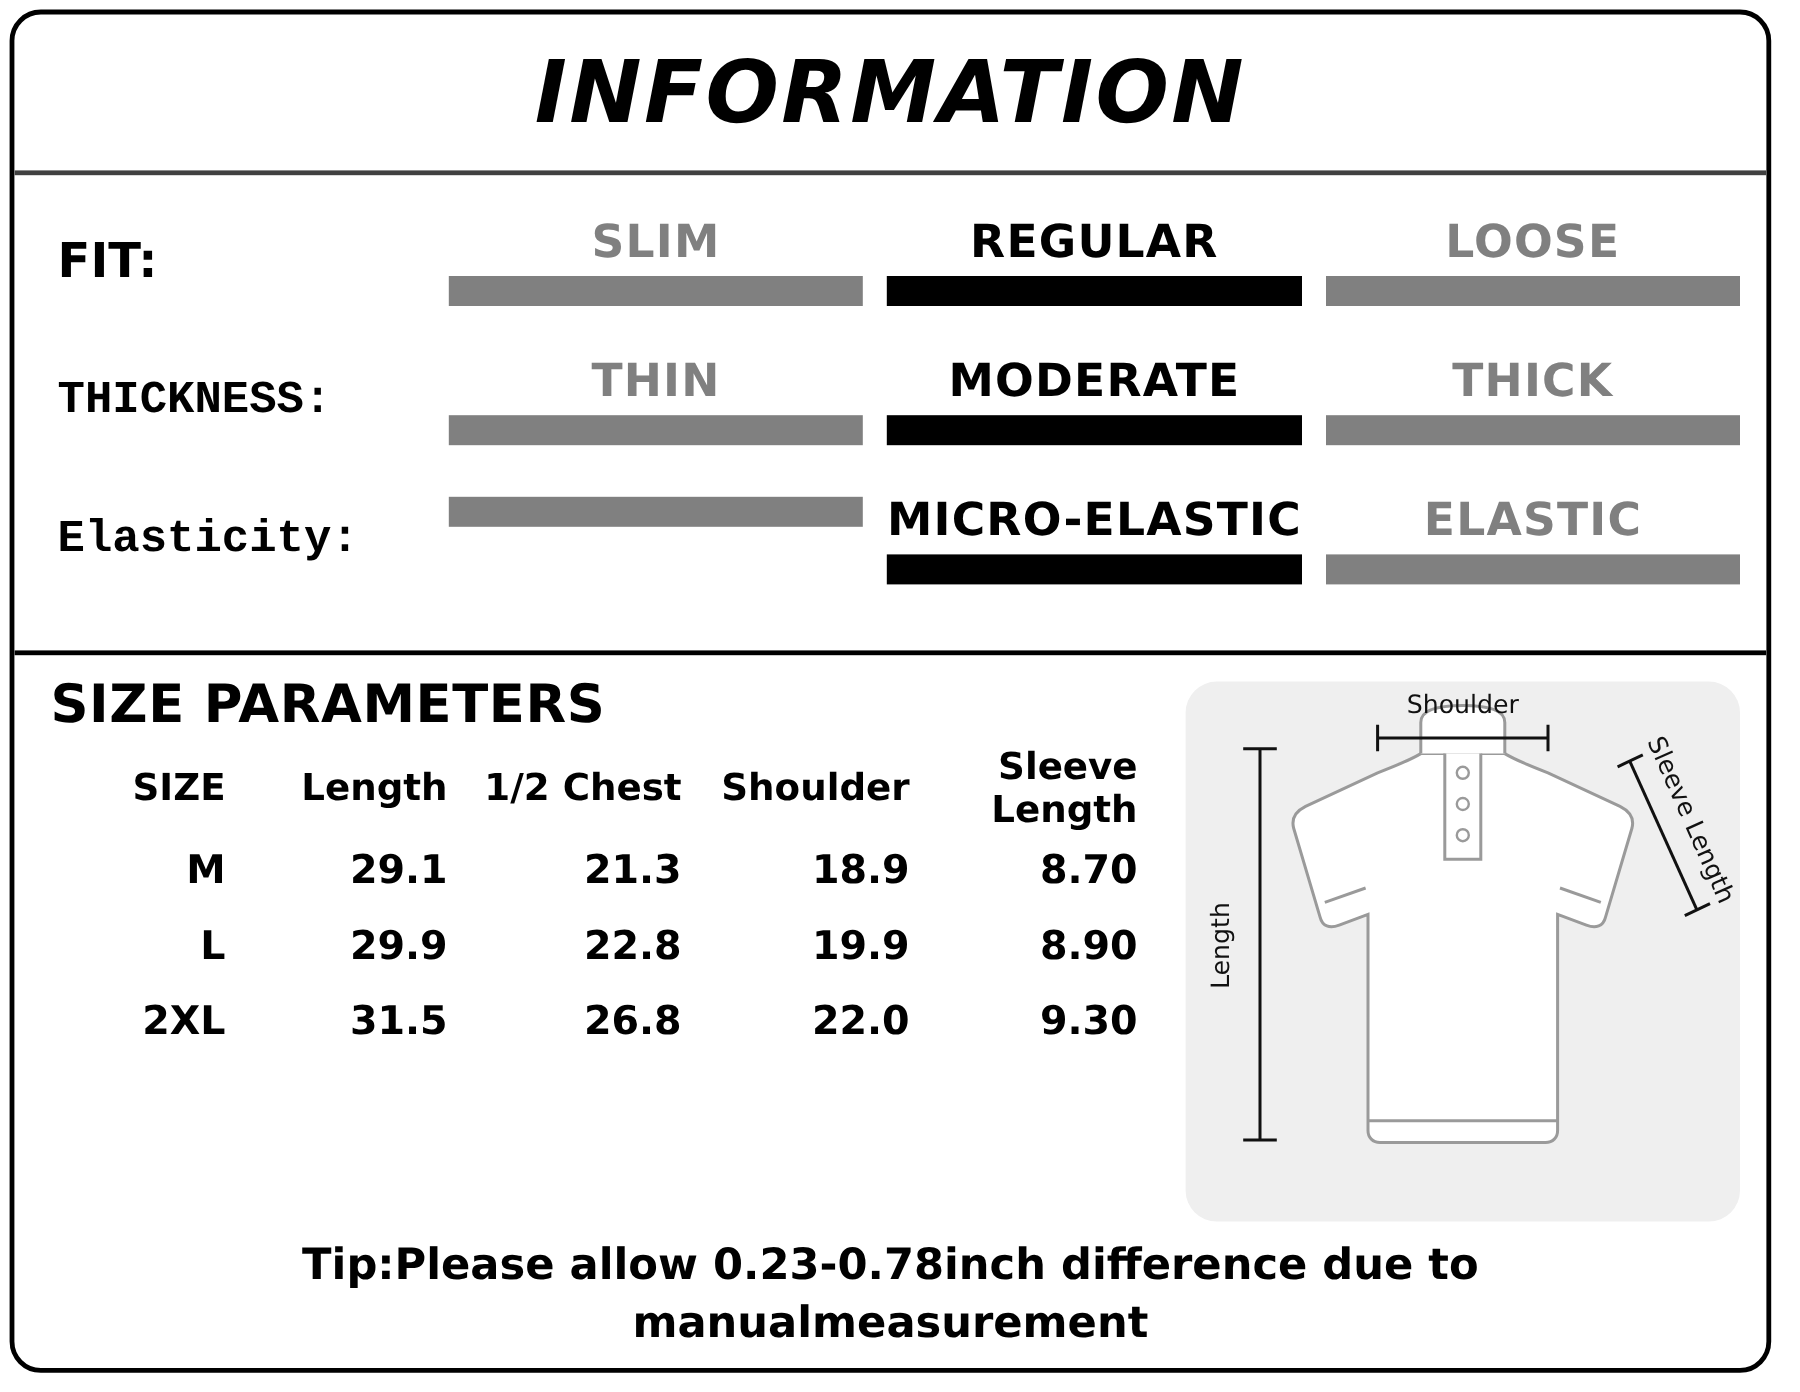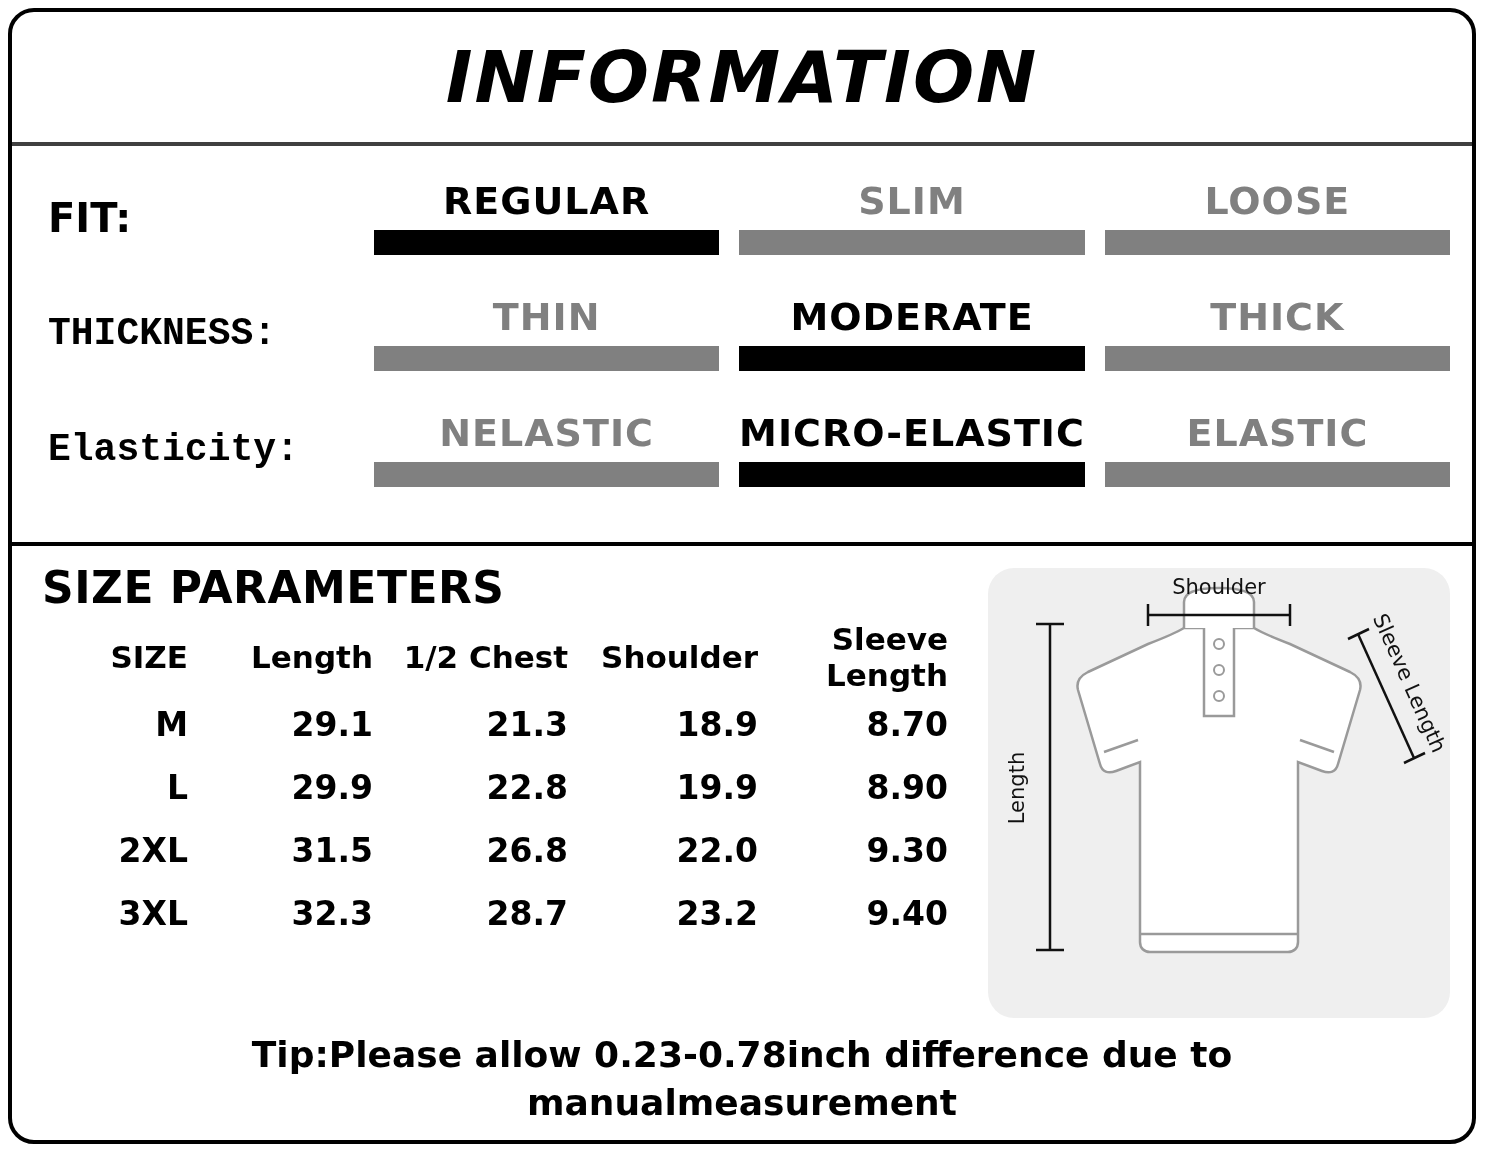--- a/index.html
+++ b/index.html
@@ -175,26 +175,26 @@
   <div class="title-bar">
     <div class="title">INFORMATION</div>
   </div>
 
   <div class="info-block">
 
     <div class="info-row">
       <div class="info-label">FIT:</div>
       <div class="opts">
         <div class="opt">
+          <div class="opt-label inactive">SLIM</div>
+          <div class="opt-bar inactive"></div>
+        </div>
+        <div class="opt">
           <div class="opt-label active">REGULAR</div>
           <div class="opt-bar active"></div>
-        </div>
-        <div class="opt">
-          <div class="opt-label inactive">SLIM</div>
-          <div class="opt-bar inactive"></div>
         </div>
         <div class="opt">
           <div class="opt-label inactive">LOOSE</div>
           <div class="opt-bar inactive"></div>
         </div>
       </div>
     </div>
 
     <div class="info-row">
       <div class="info-label small">THICKNESS:</div>
@@ -211,21 +211,20 @@
           <div class="opt-label inactive">THICK</div>
           <div class="opt-bar inactive"></div>
         </div>
       </div>
     </div>
 
     <div class="info-row">
       <div class="info-label small">Elasticity:</div>
       <div class="opts">
         <div class="opt">
-          <div class="opt-label inactive">NELASTIC</div>
           <div class="opt-bar inactive"></div>
         </div>
         <div class="opt">
           <div class="opt-label active">MICRO-ELASTIC</div>
           <div class="opt-bar active"></div>
         </div>
         <div class="opt">
           <div class="opt-label inactive">ELASTIC</div>
           <div class="opt-bar inactive"></div>
         </div>
@@ -263,27 +262,20 @@
             <td class="col-shoulder">19.9</td>
             <td class="col-sleeve">8.90</td>
           </tr>
           <tr>
             <td class="col-size">2XL</td>
             <td class="col-len">31.5</td>
             <td class="col-chest">26.8</td>
             <td class="col-shoulder">22.0</td>
             <td class="col-sleeve">9.30</td>
           </tr>
-          <tr>
-            <td class="col-size">3XL</td>
-            <td class="col-len">32.3</td>
-            <td class="col-chest">28.7</td>
-            <td class="col-shoulder">23.2</td>
-            <td class="col-sleeve">9.40</td>
-          </tr>
         </tbody>
       </table>
     </div>
 
     <div class="diagram">
       <svg width="462" height="450" viewBox="0 0 462 450">
 
         <g fill="#ffffff" stroke="#9a9a9a" stroke-width="2.5">
           <path d="M196 60
                    C 196 60, 186 66, 160 76

